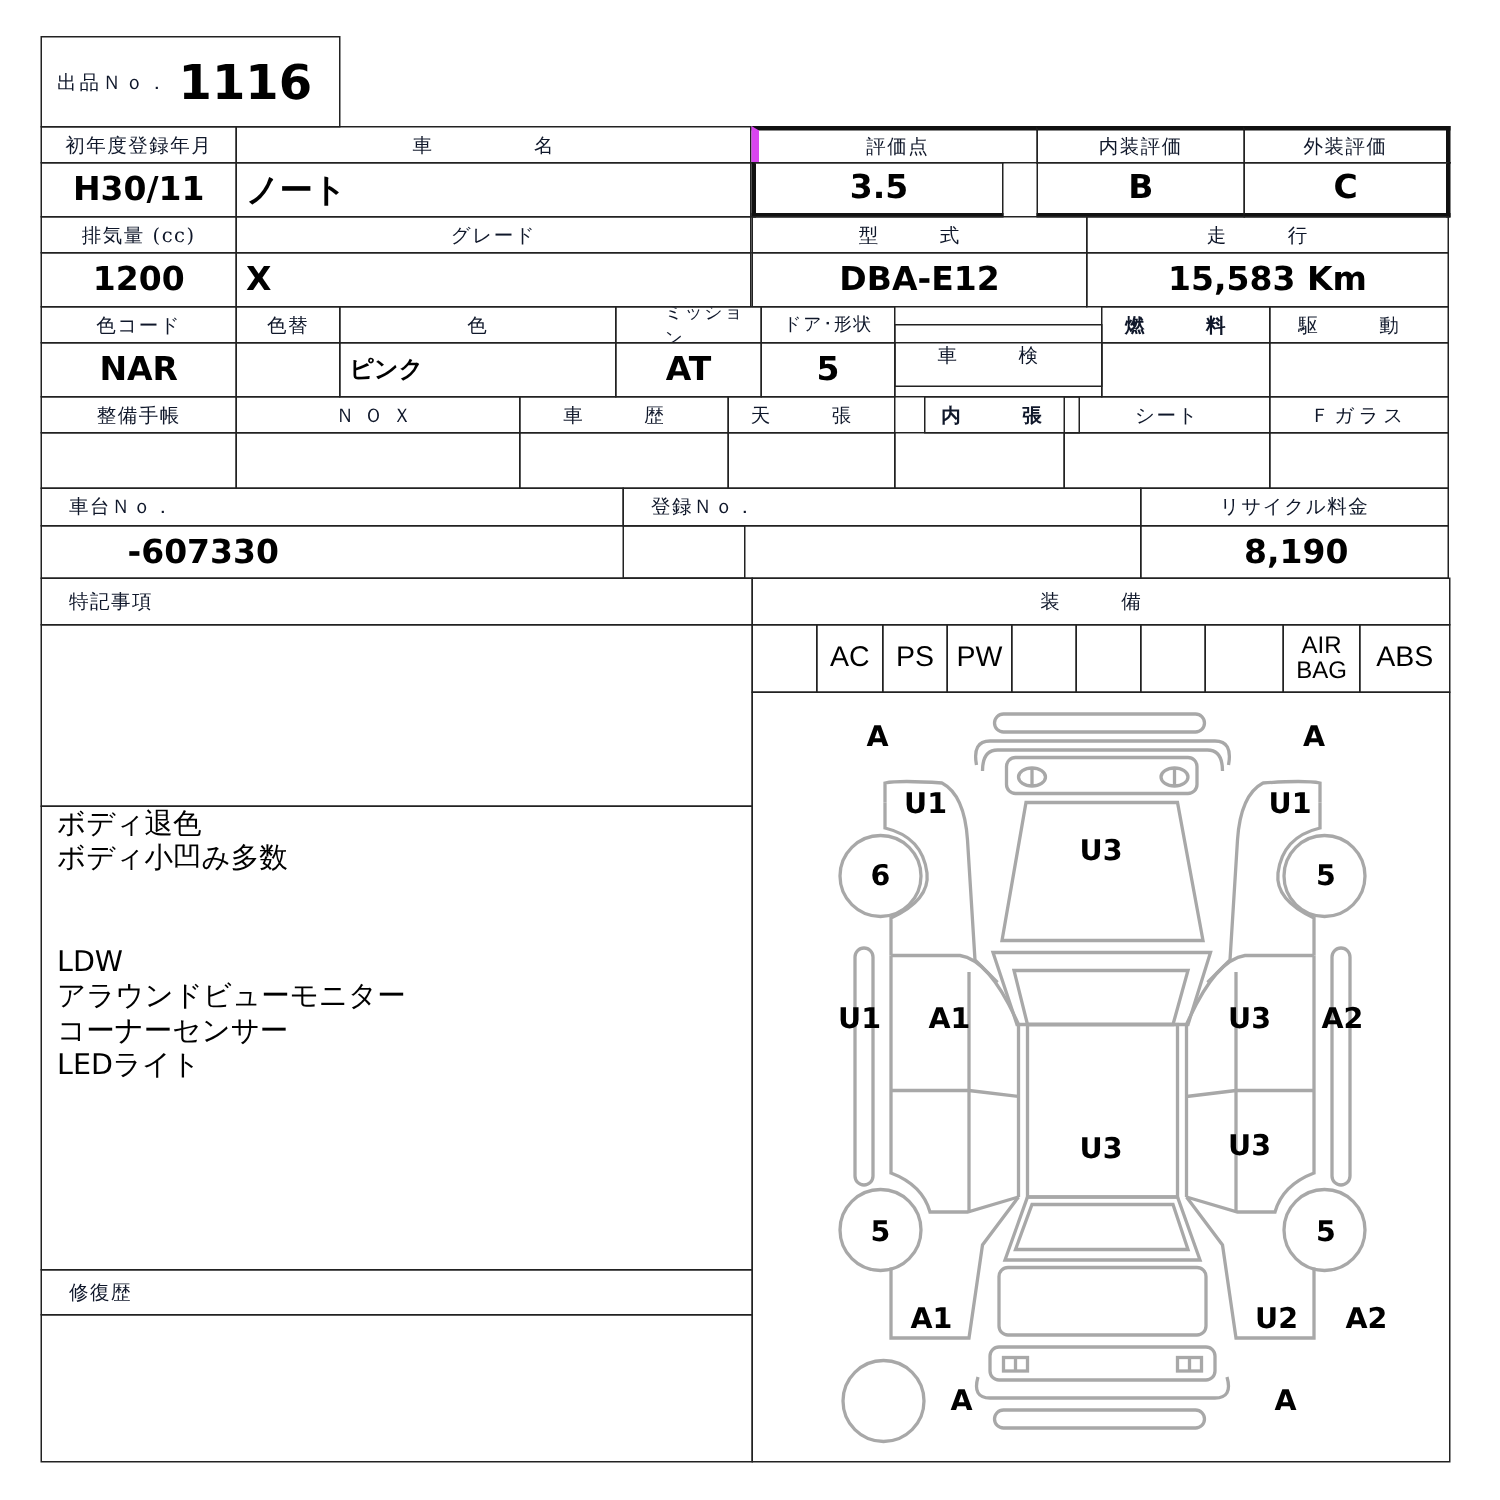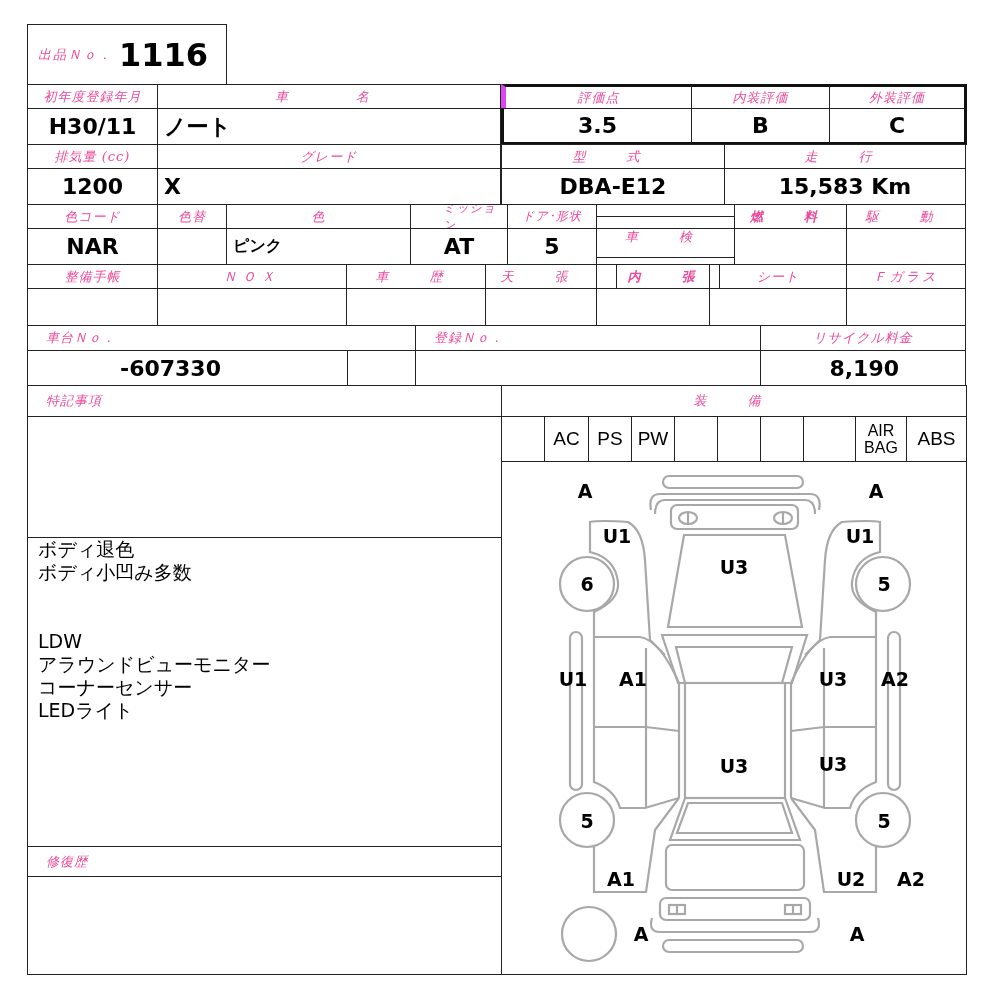--- a/index.html
+++ b/index.html
@@ -1,20 +1,20 @@
 <!DOCTYPE html>
 <html><head>
 <meta charset="utf-8">
 <style>
   html, body { margin: 0; padding: 0; background: #ffffff; }
   body { width: 1000px; height: 1000px; position: relative; overflow: hidden;
          font-family: "DejaVu Sans", "Liberation Sans", sans-serif; color: #000; }
   .cell { position: absolute; box-sizing: border-box; border: 1px solid #222;
           display: flex; align-items: center; justify-content: center; overflow: hidden; }
-  .lbl { font-family: "DejaVu Serif", "Liberation Serif", serif; font-size: 13px; color: #ec4899; letter-spacing: 1px; font-style: italic; }
+  .lbl { font-family: "DejaVu Serif", "Liberation Serif", serif; font-size: 13px; color: #0f172a; letter-spacing: 1px; }
   .lbl.spaced { letter-spacing: 14px; }
   .val { font-family: "DejaVu Sans", "Liberation Sans", sans-serif; font-weight: bold; font-size: 22px; }
   .val.left { justify-content: flex-start; }
   .left { justify-content: flex-start; padding-left: 6px; }
   .eq { font-size: 19px; font-family: "Liberation Sans", sans-serif; }
   .eq2 { font-size: 16px; line-height: 17px; text-align: center; font-family: "Liberation Sans", sans-serif; }
   .notes { position: absolute; left: 38px; top: 538px; font-size: 19px; line-height: 23px;
            font-family: "DejaVu Sans", sans-serif; }
   .notes div { white-space: nowrap; }
   .diag-lbl { position: absolute; font-weight: bold; font-size: 19px; font-family: "DejaVu Sans", sans-serif;
@@ -30,21 +30,21 @@
 </div>
 
 <div class="cell lbl" style="left:27px;top:84px;width:131px;height:25px;">初年度登録年月</div>
 <div class="cell lbl spaced" style="left:157px;top:84px;width:344px;height:25px;">車　　名</div>
 <div class="cell lbl" style="left:501px;top:84px;width:191px;height:25px;border-top:3px solid #111;border-left:5px solid #d946ef;">評価点</div>
 <div class="cell lbl" style="left:691px;top:84px;width:139px;height:25px;border-top:3px solid #111;">内装評価</div>
 <div class="cell lbl" style="left:829px;top:84px;width:138px;height:25px;border-top:3px solid #111;border-right:3px solid #111;">外装評価</div>
 
 <div class="cell val" style="left:27px;top:108px;width:131px;height:37px;">H30/11</div>
 <div class="cell val left" style="left:157px;top:108px;width:344px;height:37px;">ノート</div>
-<div class="cell val" style="left:501px;top:108px;width:191px;height:37px;border-left:3px solid #111;border-bottom:3px solid #111;">3.5</div>
+<div class="cell val" style="left:501px;top:108px;width:168px;height:37px;border-left:3px solid #111;border-bottom:3px solid #111;">3.5</div>
 <div class="cell val" style="left:691px;top:108px;width:139px;height:37px;border-bottom:3px solid #111;">B</div>
 <div class="cell val" style="left:829px;top:108px;width:138px;height:37px;border-bottom:3px solid #111;border-right:3px solid #111;">C</div>
 
 <div class="cell lbl" style="left:27px;top:144px;width:131px;height:25px;">排気量 (cc)</div>
 <div class="cell lbl" style="left:157px;top:144px;width:344px;height:25px;">グレード</div>
 <div class="cell lbl spaced" style="left:501px;top:144px;width:224px;height:25px;">型　式</div>
 <div class="cell lbl spaced" style="left:724px;top:144px;width:242px;height:25px;">走　行</div>
 
 <div class="cell val" style="left:27px;top:168px;width:131px;height:37px;">1200</div>
 <div class="cell val left" style="left:157px;top:168px;width:344px;height:37px;">X</div>
@@ -82,21 +82,21 @@
 <div class="cell" style="left:346px;top:288px;width:140px;height:38px;"></div>
 <div class="cell" style="left:485px;top:288px;width:112px;height:38px;"></div>
 <div class="cell" style="left:596px;top:288px;width:114px;height:38px;"></div>
 <div class="cell" style="left:709px;top:288px;width:138px;height:38px;"></div>
 <div class="cell" style="left:846px;top:288px;width:120px;height:38px;"></div>
 
 <div class="cell lbl left" style="left:27px;top:325px;width:389px;height:26px;padding-left:18px;">車台Ｎｏ．</div>
 <div class="cell lbl left" style="left:415px;top:325px;width:346px;height:26px;padding-left:18px;">登録Ｎｏ．</div>
 <div class="cell lbl" style="left:760px;top:325px;width:206px;height:26px;">リサイクル料金</div>
 
-<div class="cell val" style="left:27px;top:350px;width:321px;height:36px;justify-content:flex-start;padding-left:92px;">-607330</div>
+<div class="cell val" style="left:27px;top:350px;width:470px;height:36px;justify-content:flex-start;padding-left:57px;">-607330</div>
 <div class="cell val" style="left:415px;top:350px;width:346px;height:36px;"></div>
 <div class="cell val" style="left:760px;top:350px;width:206px;height:36px;justify-content:flex-end;padding-right:66px;">8,190</div>
 
 <div class="cell lbl left" style="left:27px;top:385px;width:475px;height:32px;padding-left:18px;">特記事項</div>
 <div class="cell" style="left:27px;top:416px;width:475px;height:122px;"></div>
 <div class="cell" style="left:27px;top:537px;width:475px;height:310px;"></div>
 <div class="notes">
   <div>ボディ退色</div>
   <div>ボディ小凹み多数</div>
   <div>&nbsp;</div>

